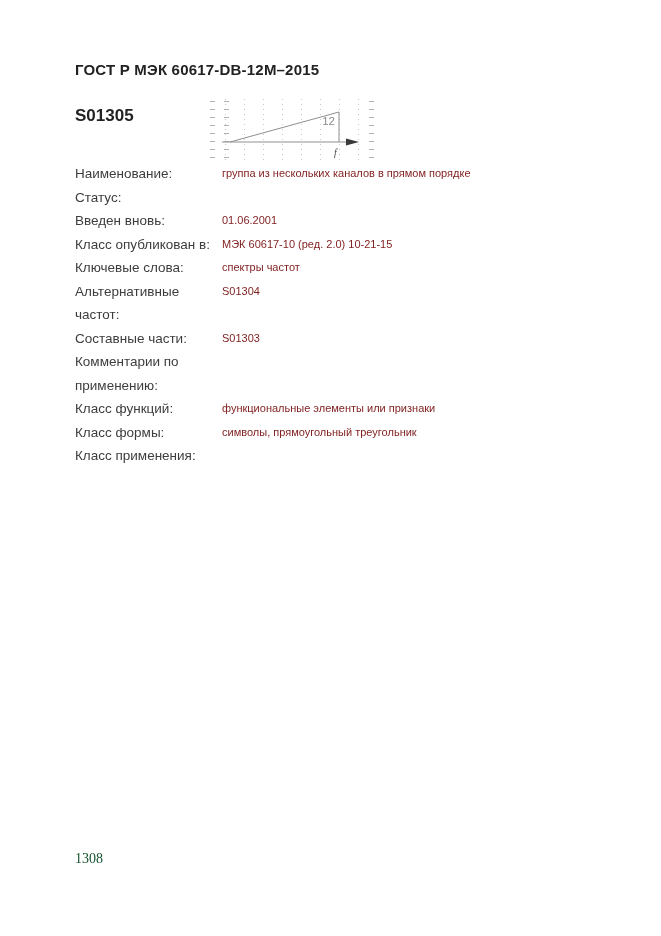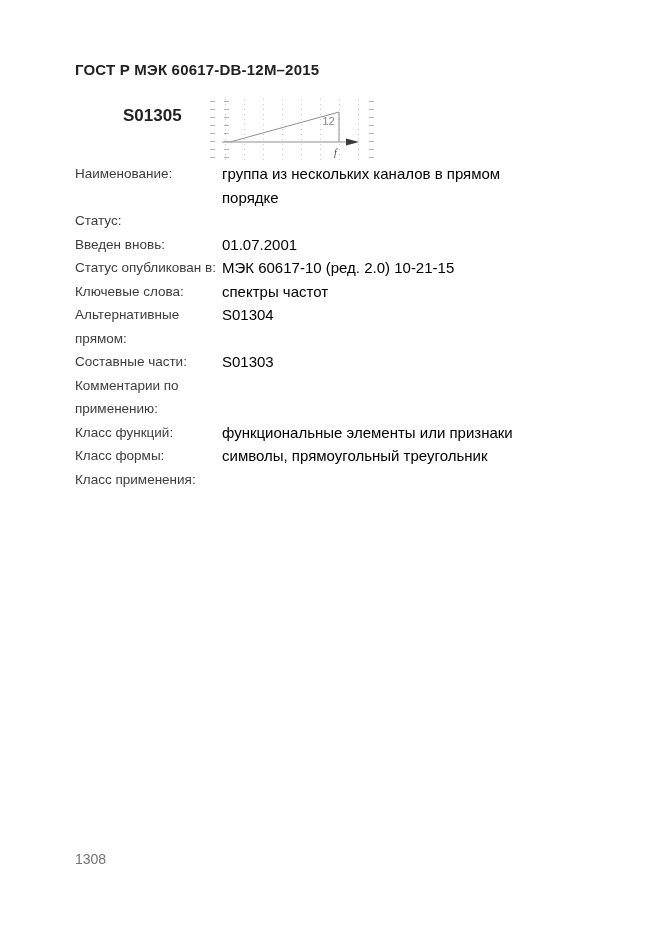--- a/index.html
+++ b/index.html
@@ -26,21 +26,20 @@
     letter-spacing: 0.2px;
     white-space: nowrap;
   }
   .symbol-id {
     position: absolute;
     left: 75px;
     top: 106px;
     font-size: 17px;
     font-weight: bold;
     color: #222222;
-    margin-left: 48px;
   }
   
   .diagram {
     position: absolute;
     left: 209px;
     top: 99px;
     width: 168px;
     height: 64px;
     background-image: radial-gradient(circle, #c9c9c9 0.7px, rgba(255,255,255,0) 1px);
     background-size: 19px 5px;
@@ -86,30 +85,31 @@
   .field-label {
     flex: 0 0 147px;
     width: 147px;
     font-size: 13.5px;
     line-height: 23.5px;
     color: #3d3d3d;
   }
   .field-value {
     flex: 0 0 330px;
     width: 330px;
-    font-size: 15px;
+    font-size: 11px;
     line-height: 23.5px;
-    color: #000000;
+    color: #7f1d1d;
   }
   .page-number {
     position: absolute;
     left: 75px;
     top: 851px;
     font-size: 14px;
-    color: #737373;
+    color: #14532d;
+    font-family: Liberation Serif, serif;
   }
 </style>
 </head>
 <body>
 
 <div class="page">
 
   <div class="doc-header">ГОСТ Р МЭК 60617-DB-12M–2015</div>
 
   <div class="symbol-id">S01305</div>
@@ -133,36 +133,36 @@
       <div class="field-label">Наименование:</div>
       <div class="field-value">группа из нескольких каналов в прямом порядке</div>
     </div>
 
     <div class="field-row">
       <div class="field-label">Статус:</div>
     </div>
 
     <div class="field-row">
       <div class="field-label">Введен вновь:</div>
-      <div class="field-value">01.07.2001</div>
+      <div class="field-value">01.06.2001</div>
     </div>
 
     <div class="field-row">
-      <div class="field-label">Статус опубликован в:</div>
+      <div class="field-label">Класс опубликован в:</div>
       <div class="field-value">МЭК 60617-10 (ред. 2.0) 10-21-15</div>
     </div>
 
     <div class="field-row">
       <div class="field-label">Ключевые слова:</div>
       <div class="field-value">спектры частот</div>
     </div>
 
 
     <div class="field-row">
-      <div class="field-label">Альтернативные прямом:</div>
+      <div class="field-label">Альтернативные частот:</div>
       <div class="field-value">S01304</div>
     </div>
 
     <div class="field-row">
       <div class="field-label">Составные части:</div>
       <div class="field-value">S01303</div>
     </div>
 
     <div class="field-row">
       <div class="field-label">Комментарии по применению:</div>

